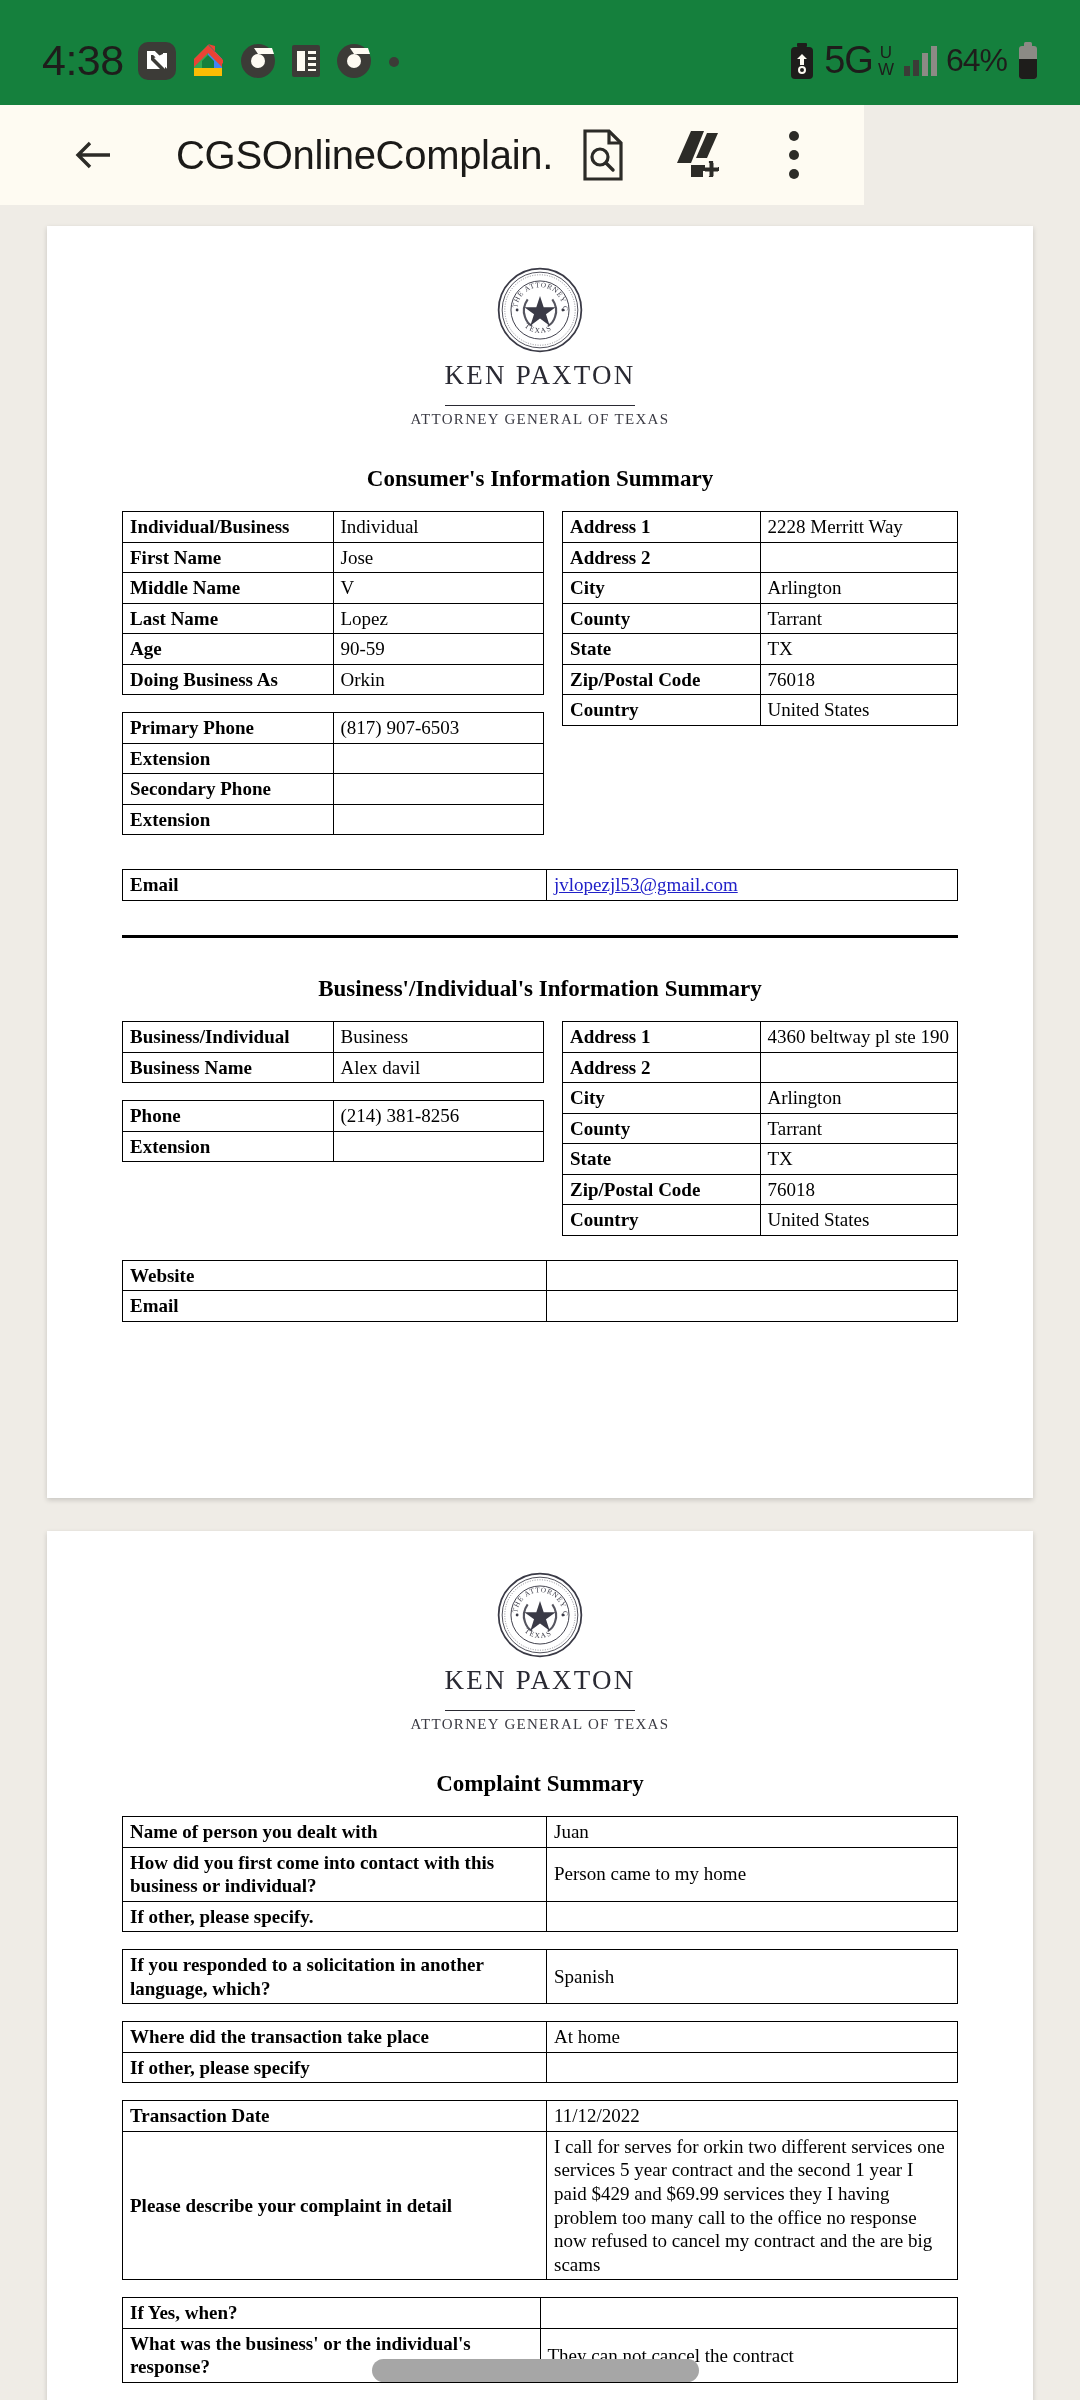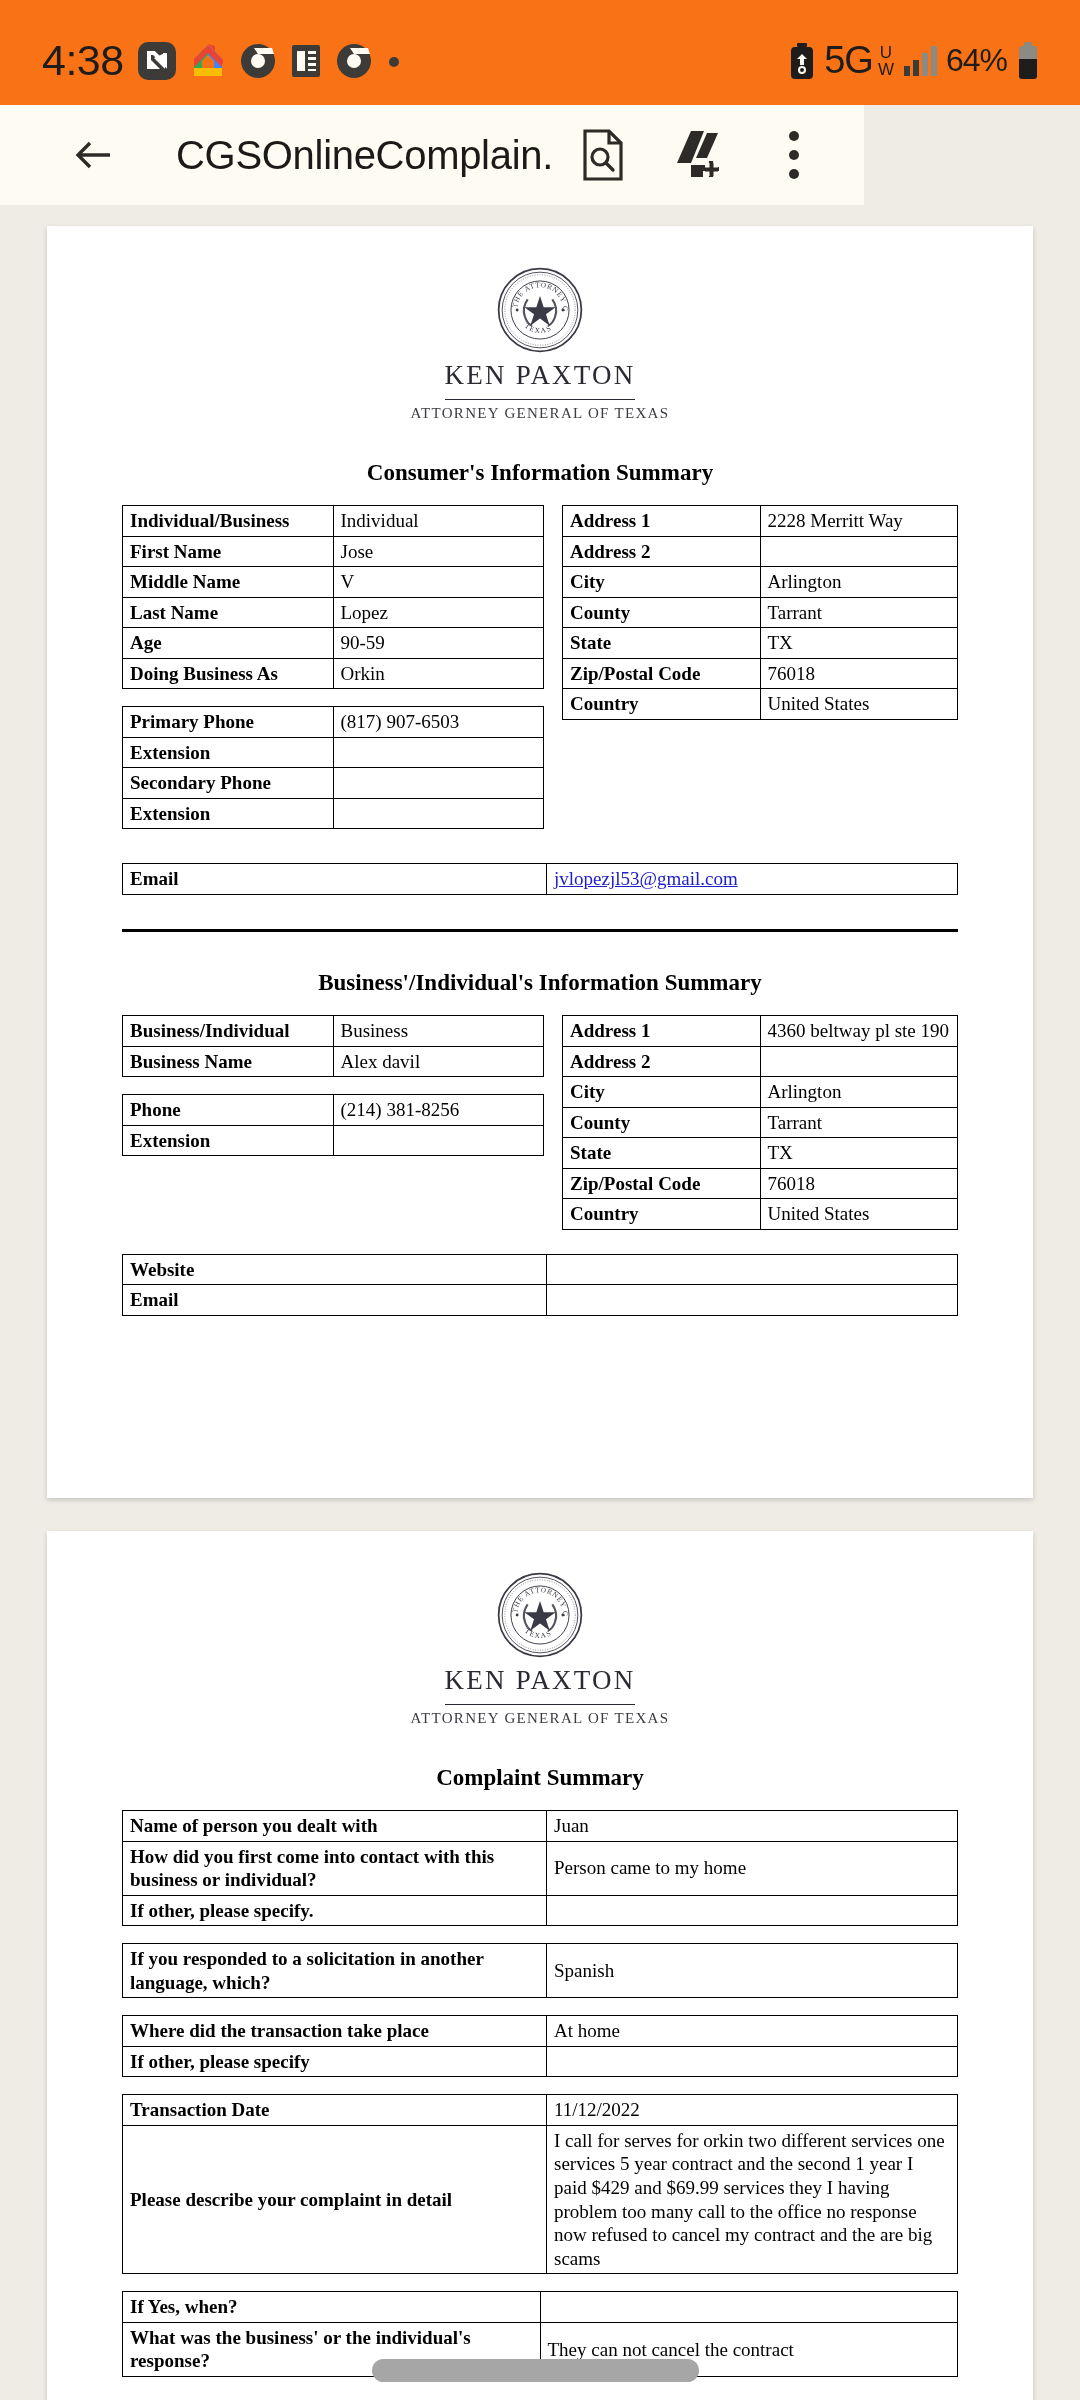--- a/index.html
+++ b/index.html
@@ -6,21 +6,21 @@
   html, body {
     width: 1080px; height: 2400px;
     background: #efece6;
     font-family: "Liberation Sans", sans-serif;
     overflow: hidden;
   }
 
   
   .statusbar {
     height: 105px; width: 1080px;
-    background: #f97316;
+    background: #15803d;
     display: flex; align-items: center;
     padding: 16px 40px 0 42px;
     position: relative;
   }
   .sb-left { display: flex; align-items: center; gap: 14px; }
   .sb-time {
     font-size: 43px; font-weight: 400; color: #1e1d1b;
     letter-spacing: -0.5px;
     font-family: "Liberation Sans", sans-serif;
   }
@@ -70,21 +70,21 @@
   .page-inner { padding: 0 75px; }
 
   
   .letterhead { text-align: center; padding-top: 40px; }
   .seal { margin: 0 auto 6px; display: block; }
   .lh-name {
     font-family: "Liberation Serif", serif;
     font-size: 27px; color: #2a2a33;
     letter-spacing: 2.2px;
     border-bottom: 1.5px solid #2a2a33;
-    display: inline-block; padding-bottom: 8px;
+    display: inline-block; padding-bottom: 14px;
   }
   .lh-sub {
     font-family: "Liberation Serif", serif;
     font-size: 15px; color: #3b3b44;
     letter-spacing: 1.3px; margin-top: 5px;
   }
 
   
   .sec-title {
     font-family: "Liberation Serif", serif;

